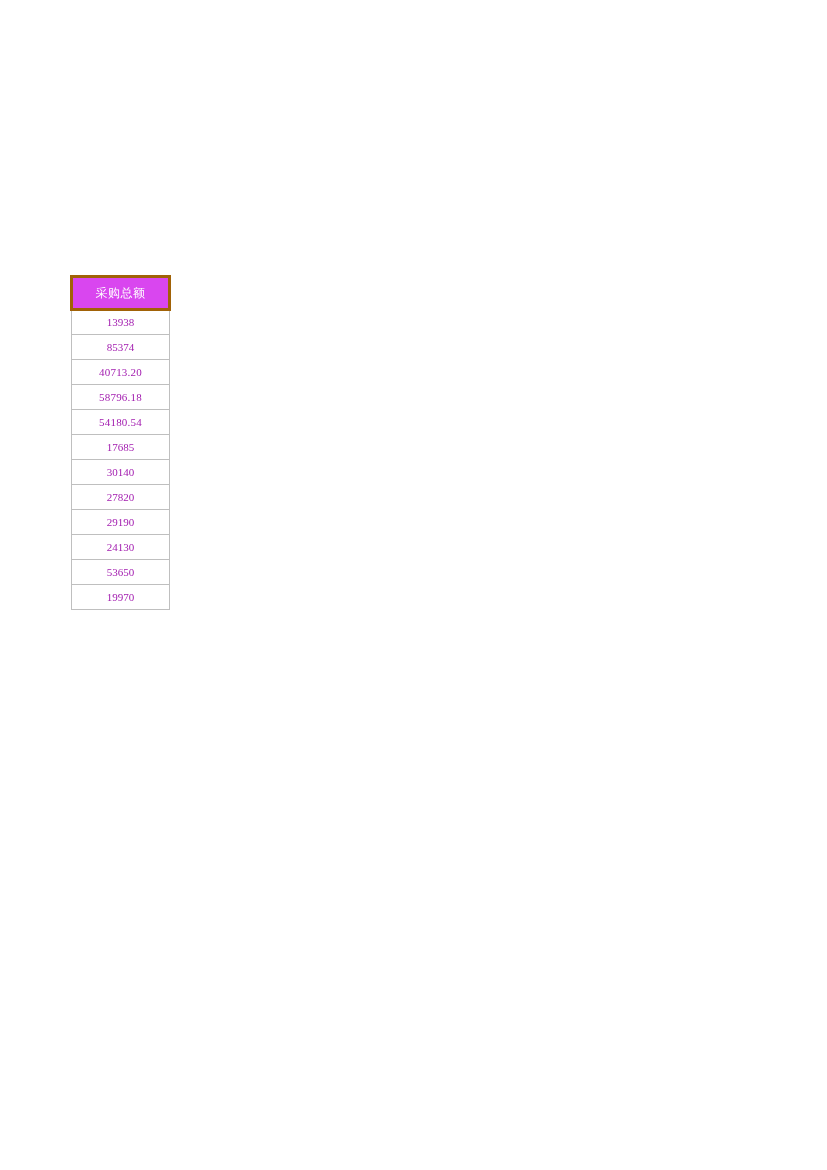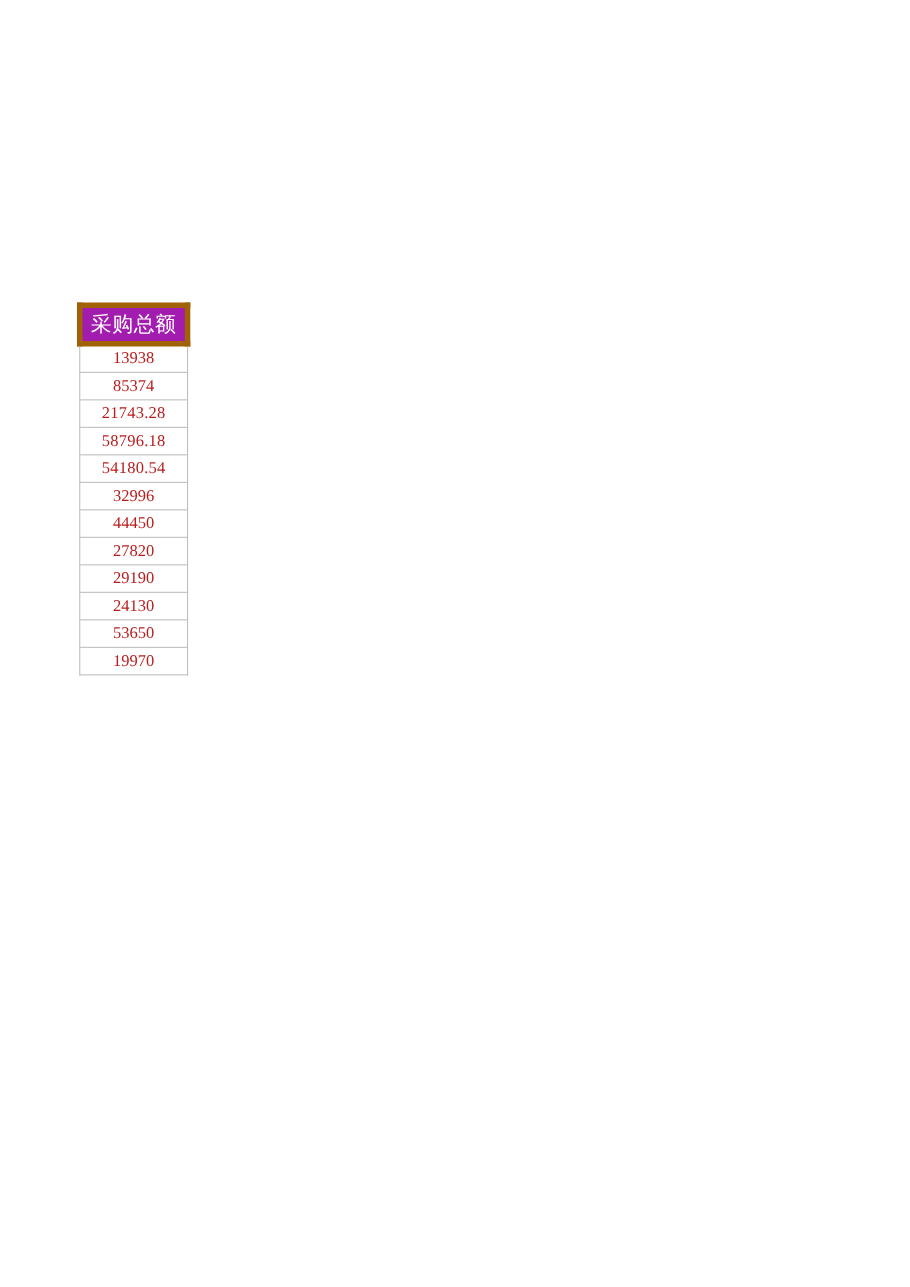--- a/index.html
+++ b/index.html
@@ -38,41 +38,41 @@
   }
 
   table.data-table col.col-amount {
     width: 98px;
   }
 
   
   table.data-table thead th.header-cell {
     height: 30px;
     box-sizing: border-box;
-    background: #a21caf;
+    background: #d946ef;
     color: #ffffff;
     font-weight: normal;
-    font-size: 19px;
+    font-size: 12px;
     line-height: 30px;
     text-align: center;
     vertical-align: middle;
     padding: 0 2px;
-    border: 5px solid #a16207;
+    border: 3px solid #a16207;
     letter-spacing: 0.5px;
     white-space: nowrap;
     font-family: "DejaVu Sans", "Liberation Sans", sans-serif;
   }
 
   
   table.data-table tbody td.amount-cell {
     height: 25px;
     box-sizing: border-box;
     background: #ffffff;
-    color: #b91c1c;
-    font-size: 15px;
+    color: #a21caf;
+    font-size: 11px;
     line-height: 23px;
     text-align: center;
     vertical-align: middle;
     padding: 0 4px;
     border: 1px solid #BFBFBF;
     white-space: nowrap;
     font-family: "Liberation Serif", "DejaVu Serif", serif;
     margin-top: 13px;
   }
 
@@ -97,33 +97,33 @@
         </tr>
       </thead>
       <tbody>
         <tr>
           <td class="amount-cell">13938</td>
         </tr>
         <tr>
           <td class="amount-cell">85374</td>
         </tr>
         <tr>
-          <td class="amount-cell is-decimal">21743.28</td>
+          <td class="amount-cell is-decimal">40713.20</td>
         </tr>
         <tr>
           <td class="amount-cell is-decimal">58796.18</td>
         </tr>
         <tr>
           <td class="amount-cell is-decimal">54180.54</td>
         </tr>
         <tr>
-          <td class="amount-cell">32996</td>
+          <td class="amount-cell">17685</td>
         </tr>
         <tr>
-          <td class="amount-cell">44450</td>
+          <td class="amount-cell">30140</td>
         </tr>
         <tr>
           <td class="amount-cell">27820</td>
         </tr>
         <tr>
           <td class="amount-cell">29190</td>
         </tr>
         <tr>
           <td class="amount-cell">24130</td>
         </tr>

